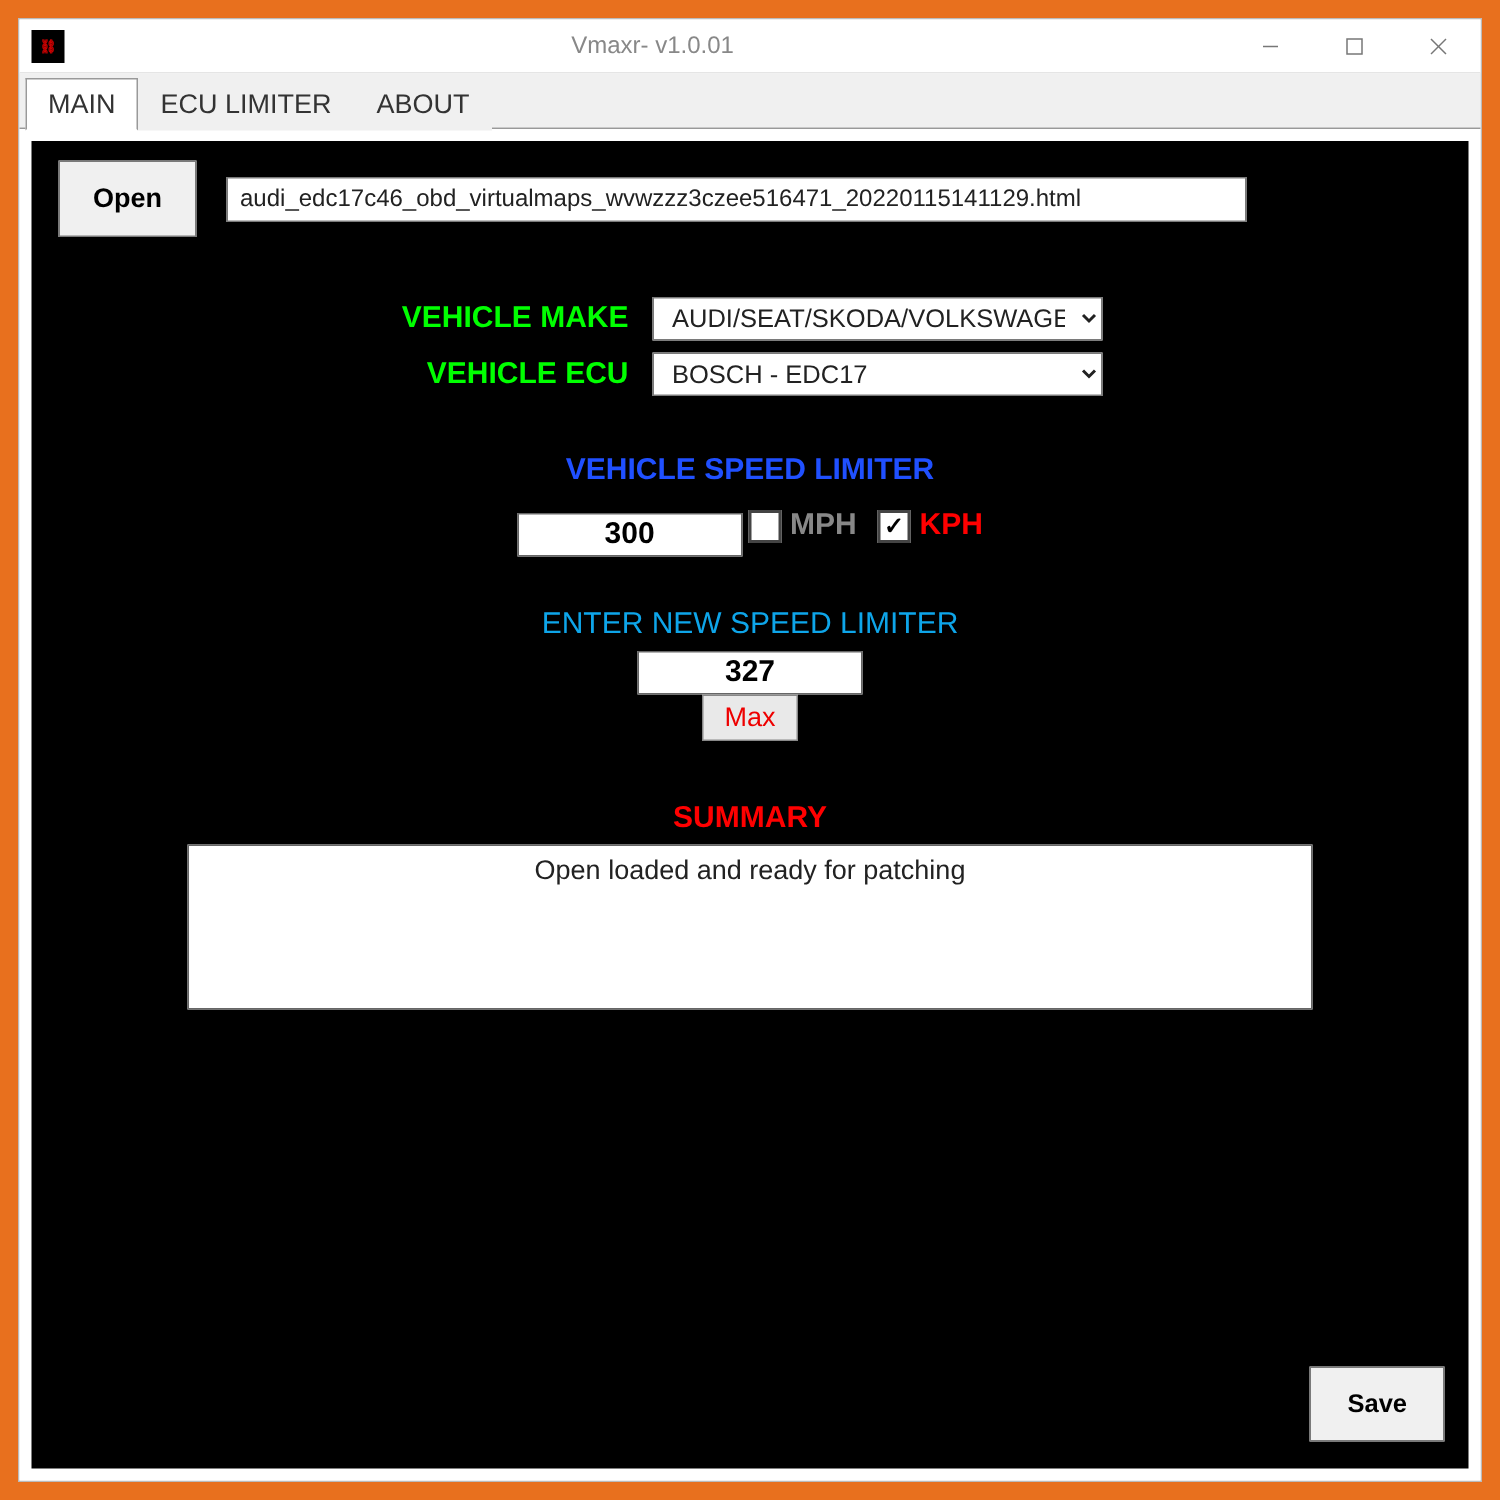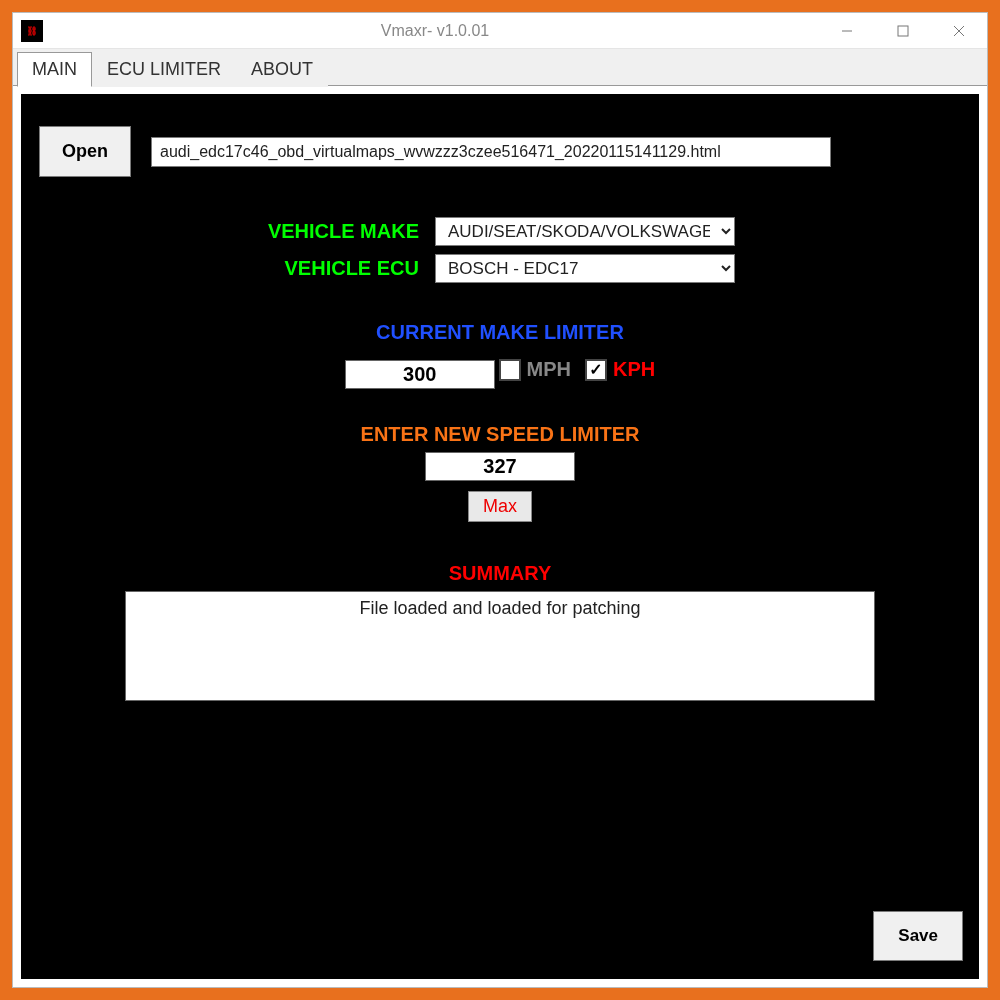--- a/index.html
+++ b/index.html
@@ -82,21 +82,21 @@
     flex: 1;
     padding: 8px 8px 8px 8px;
     background: #fff;
     border-top: 1px solid #999;
     margin-top: -1px;
   }
   .panel {
     width: 100%;
     height: 100%;
     background: #000;
-    padding: 32px 18px;
+    padding: 13px 18px;
     position: relative;
   }
   .row-open {
     display: flex;
     align-items: center;
     gap: 20px;
     margin-bottom: 40px;
   }
   .btn {
     background: #f0f0f0;
@@ -159,23 +159,23 @@
     color: #222;
   }
   .section-center { text-align: center; margin-bottom: 34px; }
   .hdr-blue {
     color: #2050ff;
     font-size: 20px;
     font-weight: bold;
     margin-bottom: 6px;
   }
   .hdr-green {
-    color: #f97316;
-    font-size: 20px;
-    font-weight: bold;
+    color: #0ea5e9;
+    font-size: 20px;
+    font-weight: normal;
     margin-bottom: 6px;
   }
   .hdr-red {
     color: #ff0000;
     font-size: 20px;
     font-weight: bold;
     margin-bottom: 6px;
   }
   .num-input {
     background: #fff;
@@ -270,43 +270,43 @@
         </div>
         <div class="form-row">
           <span class="lbl-green">VEHICLE ECU</span>
           <select class="select">
             <option>BOSCH - EDC17</option>
           </select>
         </div>
       </div>
 
       <div class="section-center">
-        <div class="hdr-blue">CURRENT MAKE LIMITER</div>
+        <div class="hdr-blue">VEHICLE SPEED LIMITER</div>
         <input class="num-input" value="300" style="">
         <div class="unit-row">
           <span class="chk-wrap">
             <span class="chk"></span>
             <span class="unit-mph">MPH</span>
           </span>
           <span class="chk-wrap">
             <span class="chk checked"></span>
             <span class="unit-kph">KPH</span>
           </span>
         </div>
       </div>
 
       <div class="section-center">
         <div class="hdr-green">ENTER NEW SPEED LIMITER</div>
         <input class="num-input" value="327" style=""><br>
-        <button class="btn-small" style="margin-top:10px">Max</button>
+        <button class="btn-small" style="">Max</button>
       </div>
 
       <div class="summary-section">
         <div class="hdr-red">SUMMARY</div>
         <div class="summary-box">
-          <span>File loaded and loaded for patching</span>
+          <span>Open loaded and ready for patching</span>
         </div>
       </div>
 
       <button class="btn btn-save">Save</button>
     </div>
   </div>
 </div>
 
 </body></html>

